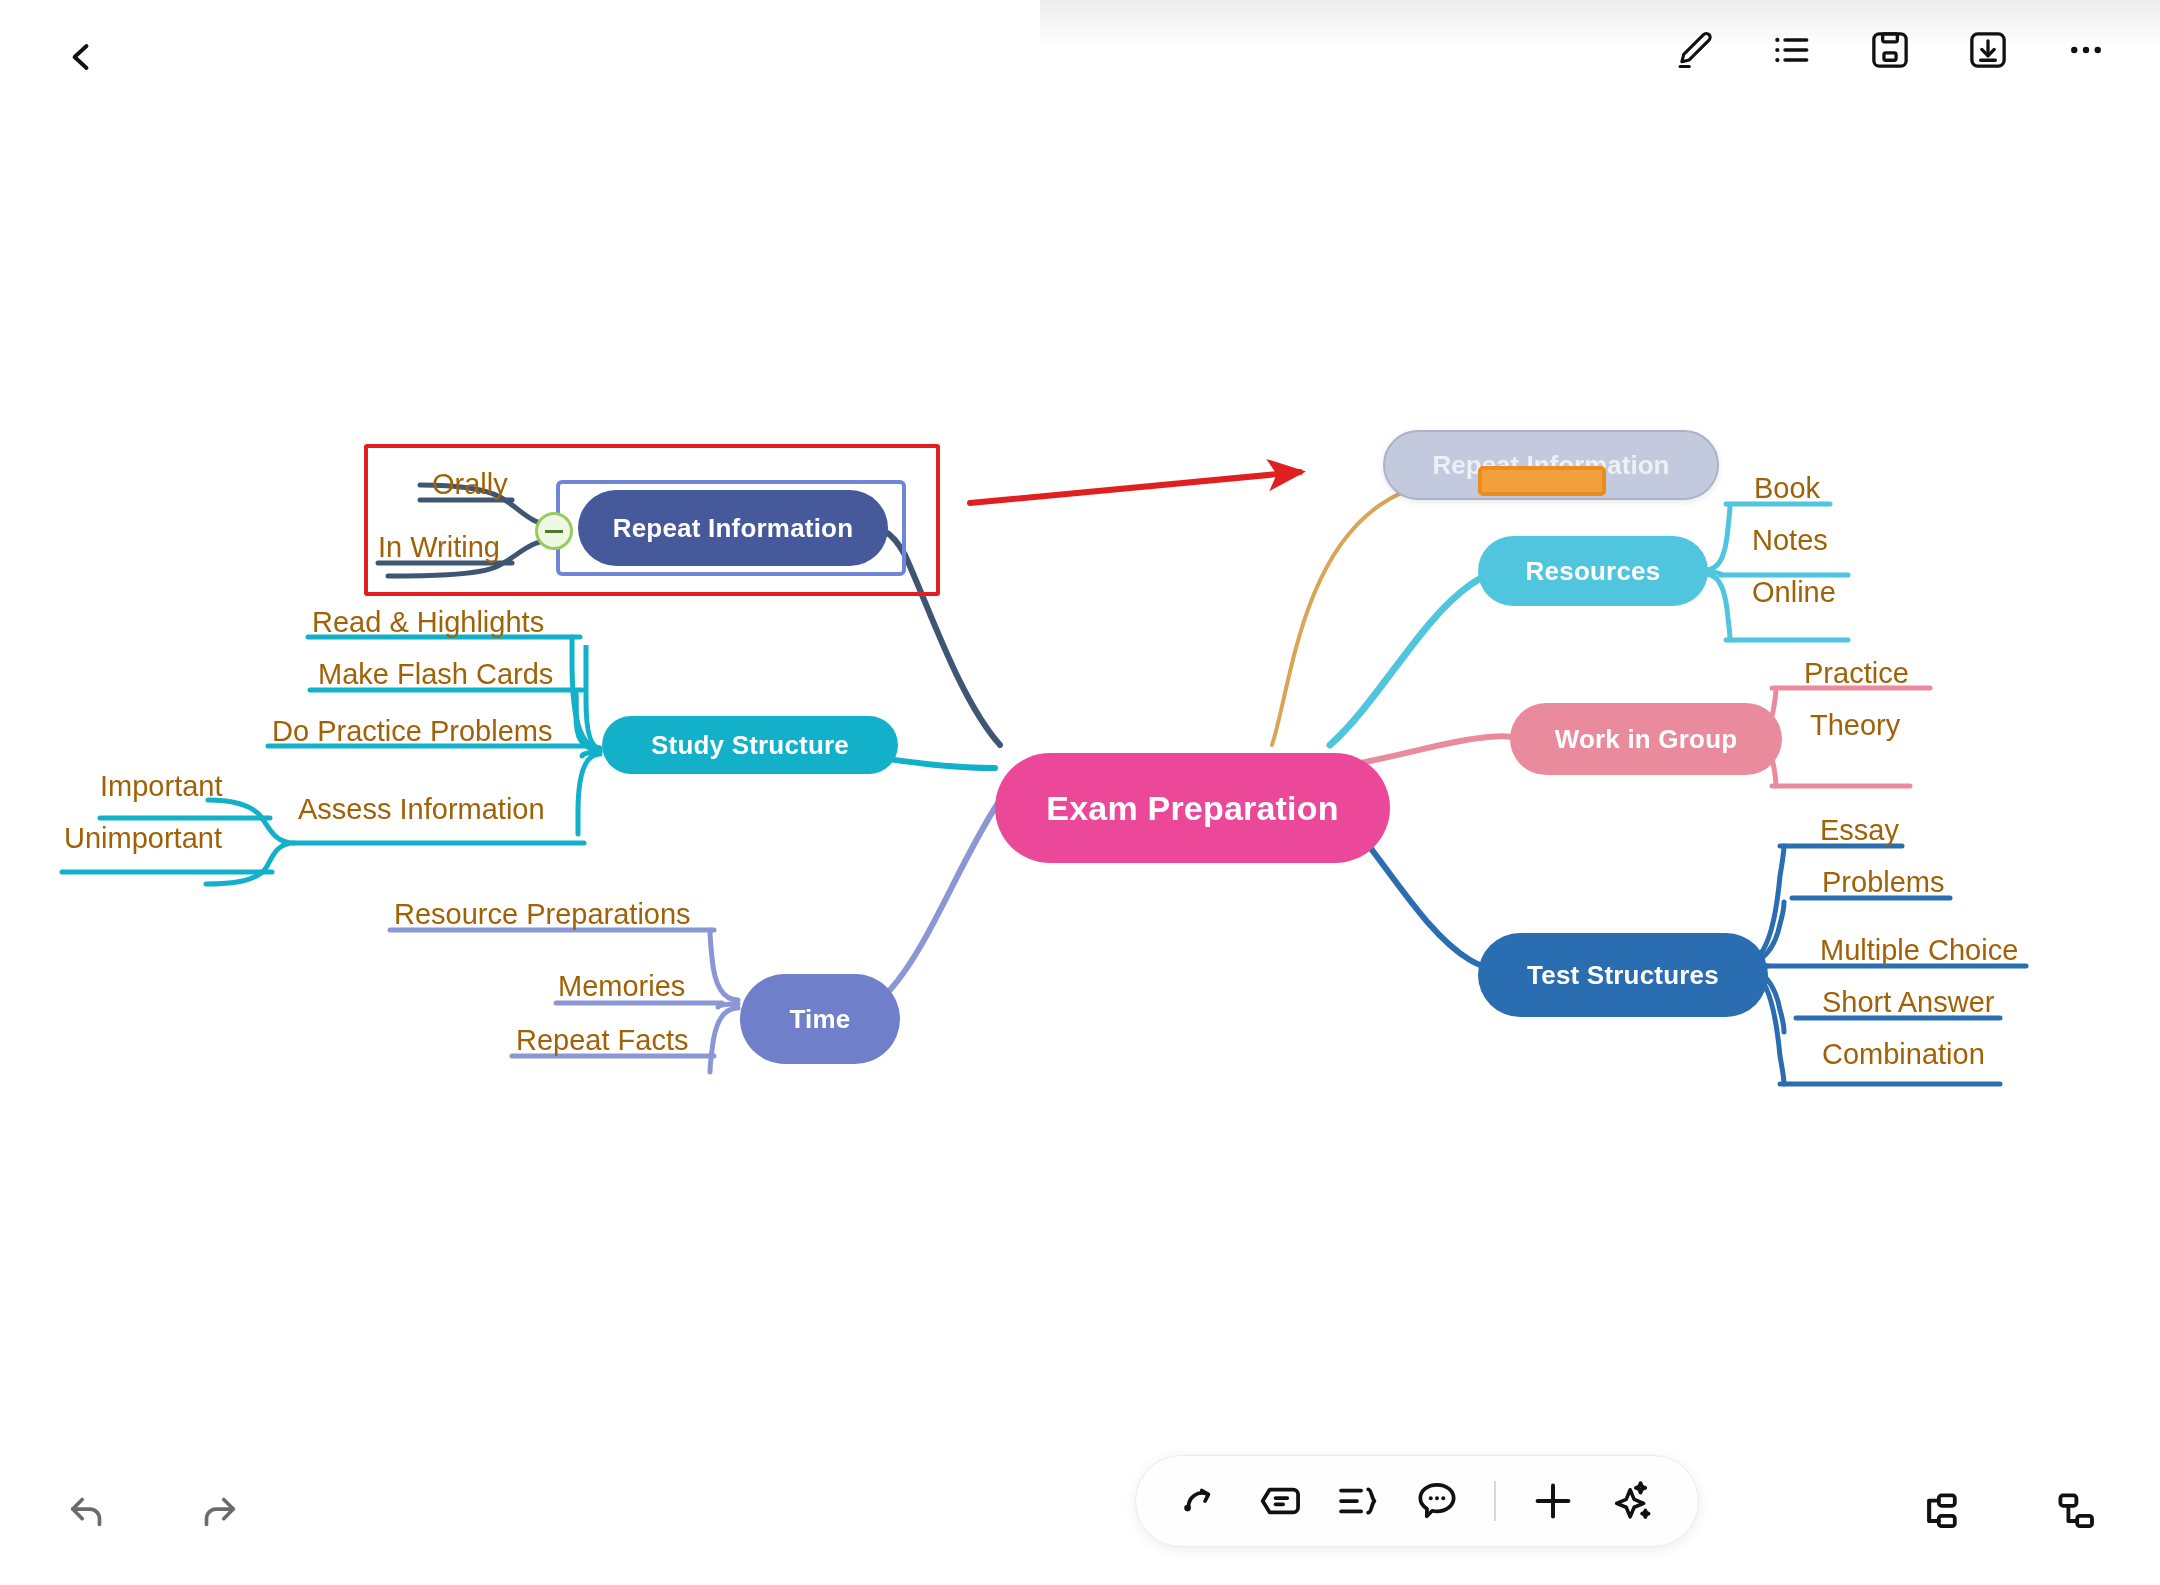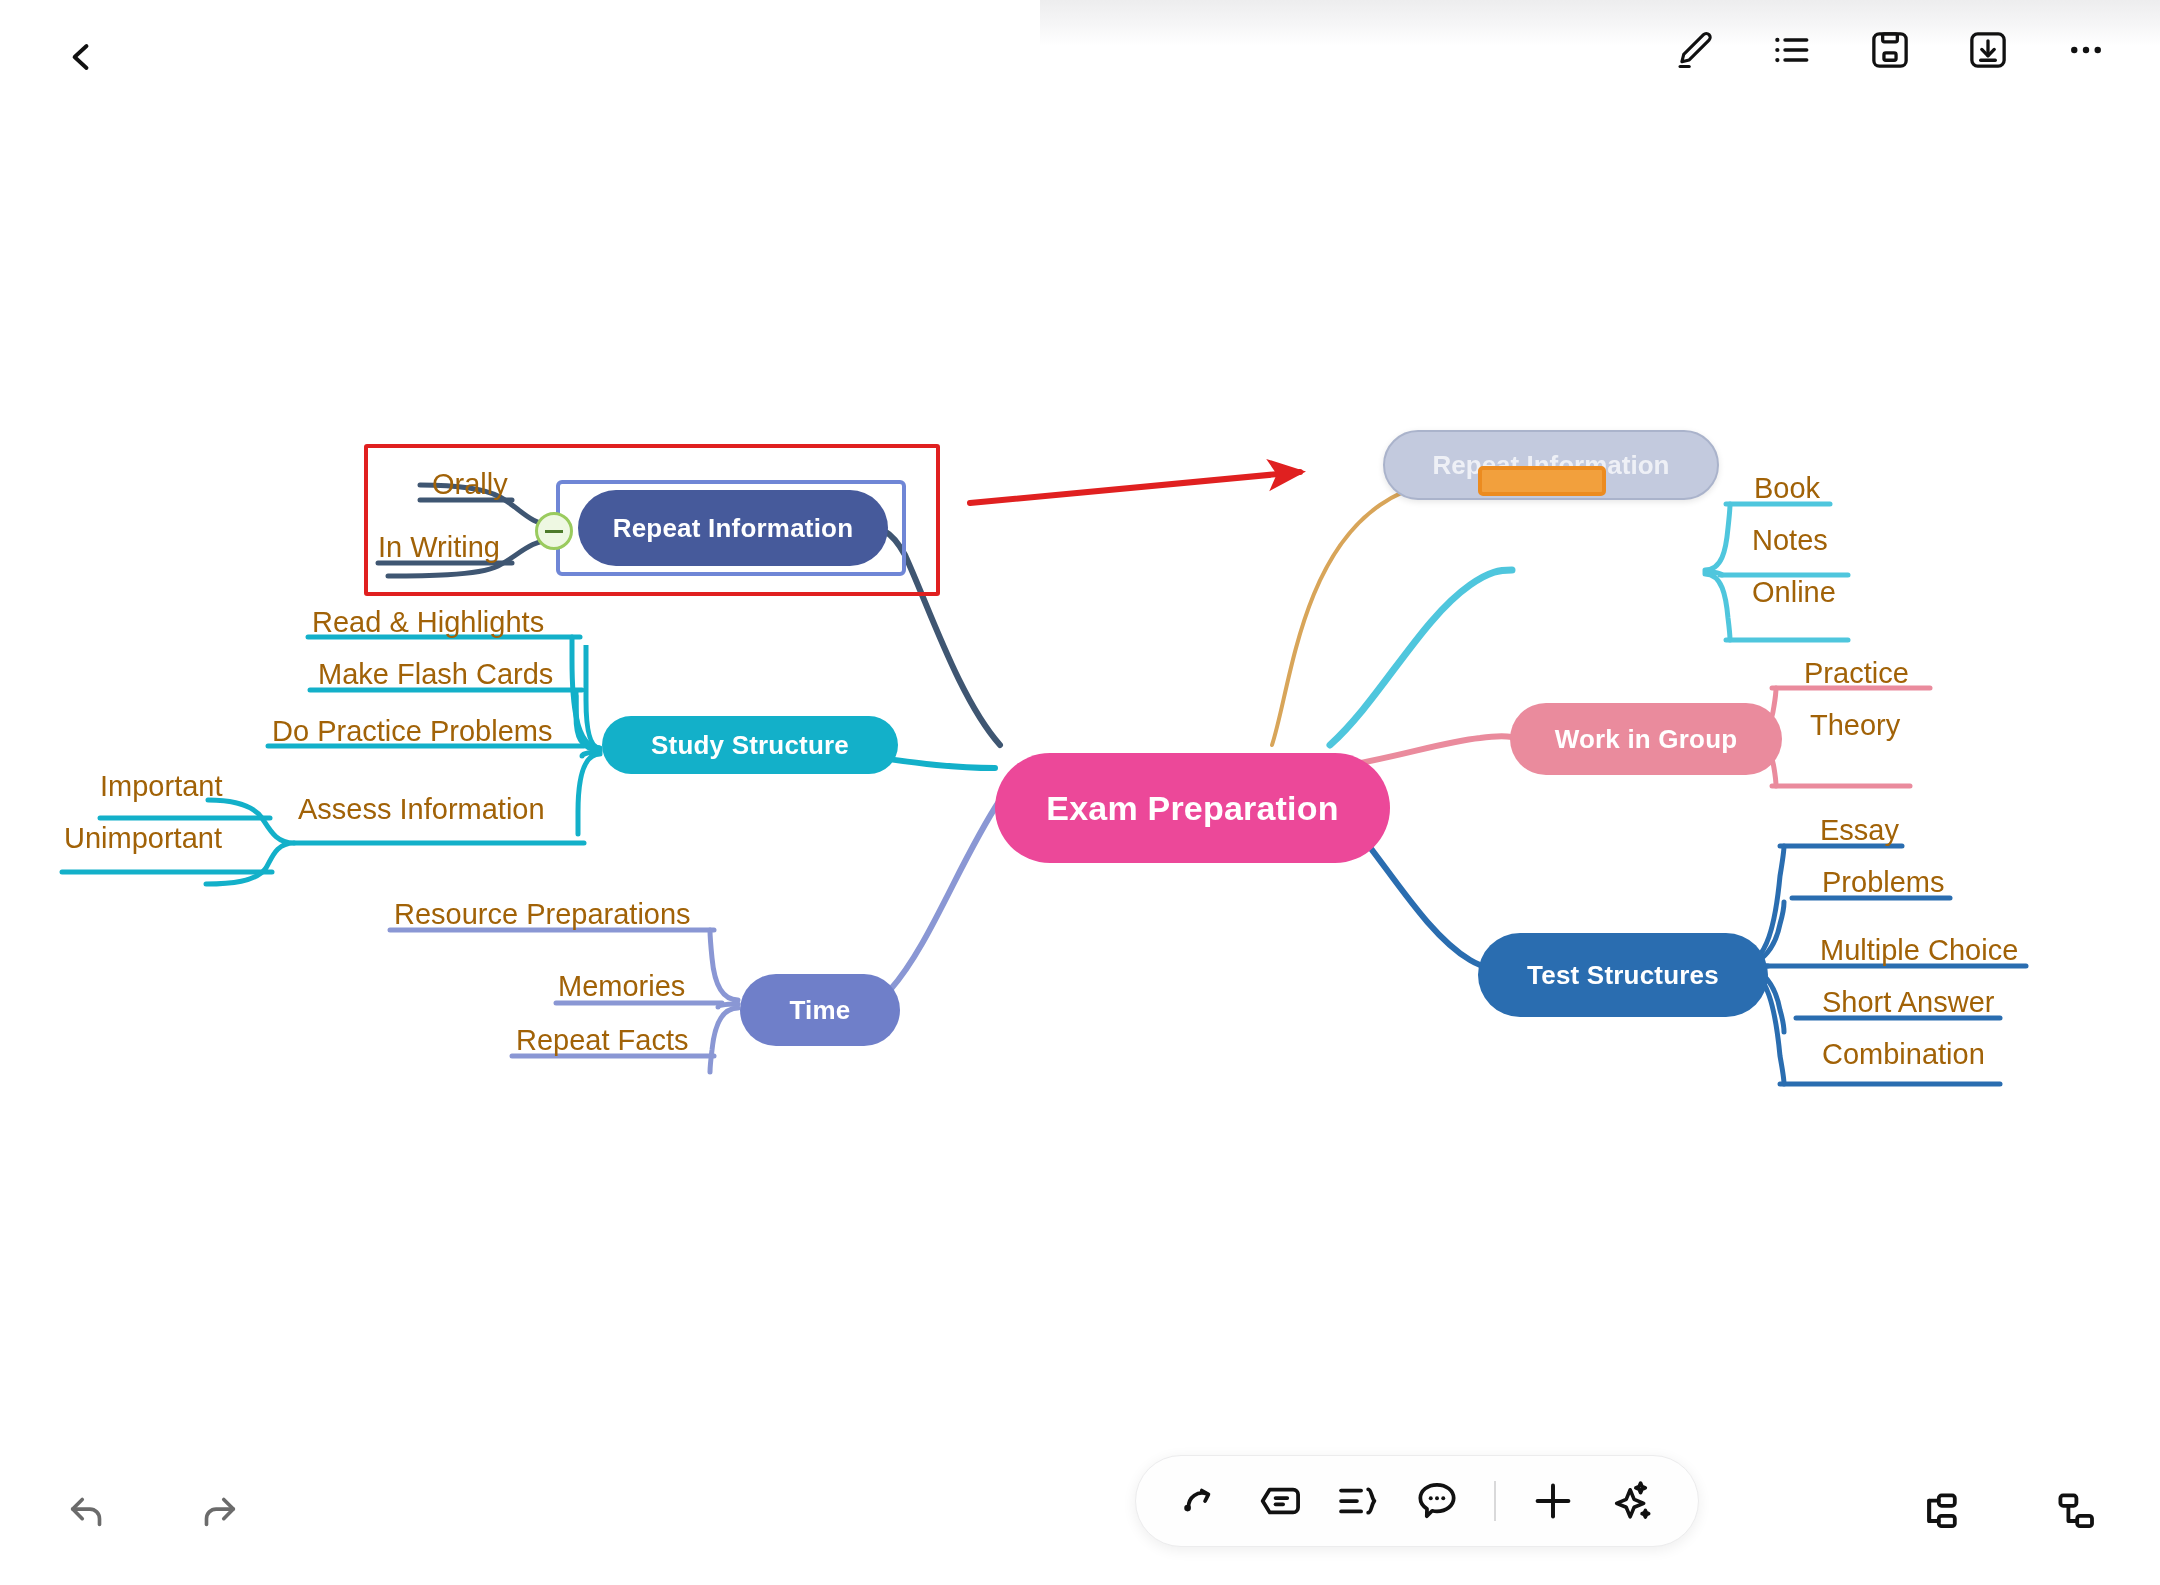--- a/index.html
+++ b/index.html
@@ -261,33 +261,36 @@
     <div class="leaf" style="left:298px; top:795px;">
       <span>Assess Information</span>
     </div>
     <div class="leaf" style="left:100px; top:772px;">
       <span>Important</span>
     </div>
     <div class="leaf" style="left:64px; top:824px;">
       <span>Unimportant</span>
     </div>
 
-    <div class="node branch" style="left:740px; top:974px; width:160px; height:72px; background:#6f7fc9;">
+    <div class="node branch" style="left:740px; top:974px; width:160px; height:90px; background:#6f7fc9;">
       <span>Time</span>
     </div>
     <div class="leaf" style="left:394px; top:900px;">
       <span>Resource Preparations</span>
     </div>
     <div class="leaf" style="left:558px; top:972px;text-align:center;">
       <span>Memories</span>
     </div>
     <div class="leaf" style="left:516px; top:1026px;">
       <span>Repeat Facts</span>
     </div>
 
+    <div class="node branch" style="left:1478px; top:536px; width:230px; height:70px; background:#4fc6dd;">
+      <span>Resources</span>
+    </div>
     <div class="leaf" style="left:1754px; top:474px;">
       <span>Book</span>
     </div>
     <div class="leaf" style="left:1752px; top:526px;">
       <span>Notes</span>
     </div>
     <div class="leaf" style="left:1752px; top:578px;">
       <span>Online</span>
     </div>
 

